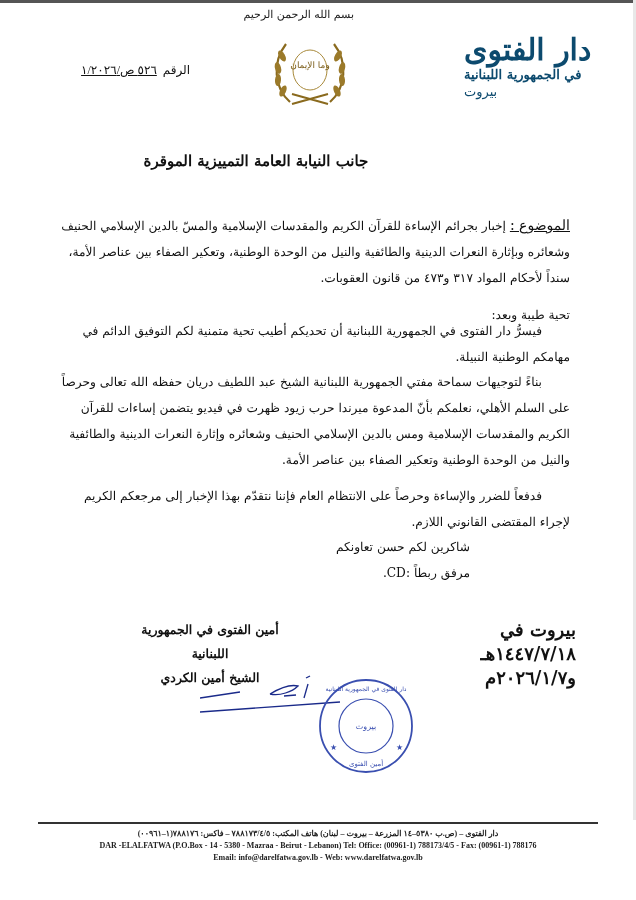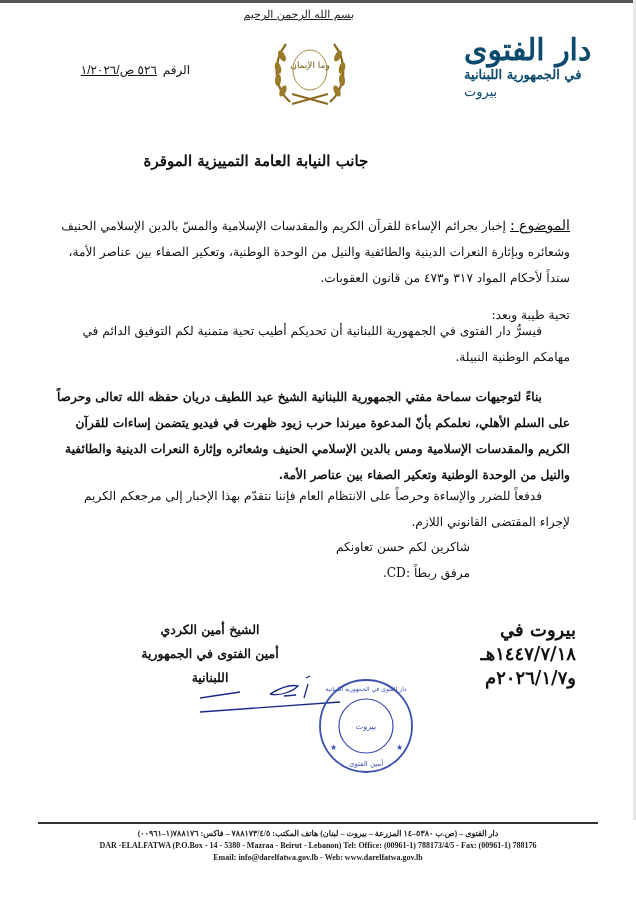--- a/index.html
+++ b/index.html
@@ -1,37 +1,37 @@
 <!DOCTYPE html>
 <html><head>
 <meta charset="utf-8">
 <style>
   html, body { margin:0; padding:0; }
   body { width:636px; height:900px; background:#ffffff; position:relative; overflow:hidden;
          font-family:"DejaVu Serif", serif; color:#111; }
   .topbar { position:absolute; left:0; top:0; width:636px; height:3px; background:#555; }
   .rightedge { position:absolute; right:0; top:0; width:3px; height:820px; background:#e8e8e8; }
   .basmala { position:absolute; left:262px; top:8px; width:92px; height:16px; font-size:11px;
-             text-align:right; direction:rtl; font-family:"DejaVu Serif", serif; color:#222; white-space:nowrap;text-decoration:underline; }
+             text-align:right; direction:rtl; font-family:"DejaVu Serif", serif; color:#222; white-space:nowrap; }
   .emblem { position:absolute; left:270px; top:32px; width:80px; height:78px; }
   .brand { position:absolute; right:22px; top:34px; width:150px; text-align:left; direction:rtl; color:#0c4a6e; }
   .brand .big { font-size:30px; font-weight:bold; line-height:32px; letter-spacing:1px; }
   .brand .mid { font-size:13px; line-height:17px; font-weight:bold; }
   .brand .sm { font-size:13px; line-height:17px; }
   .refno { position:absolute; left:10px; top:63px; width:180px; direction:rtl; text-align:right; font-size:12px; white-space:nowrap; }
   .refno .label { margin-left:2px; }
-  .refno .num { text-decoration:underline; font-family:Liberation Sans, sans-serif;margin-left:26px; }
+  .refno .num { text-decoration:underline; font-family:Liberation Serif, serif;margin-left:26px; }
   .addressee { position:absolute; left:0; width:512px; top:152px; text-align:center; direction:rtl;
                font-weight:bold; font-size:15px; }
   .body { position:absolute; left:50px; width:520px; direction:rtl; text-align:right; font-size:12.2px; line-height:26px; }
   .subject { top:212px; }
   .subject .sublabel { font-weight:normal; text-decoration:underline; font-size:14px; }
   .greet { top:302px; width:520px; }
   .p1 { top:318px; text-indent:28px; }
-  .p2 { top:384px; text-indent:28px;font-weight:bold; }
+  .p2 { top:369px; text-indent:28px; }
   .p3 { top:483px; text-indent:28px; }
   .thanks { top:534px; padding-right:100px; width:420px; }
   .attach { top:560px; padding-right:100px; width:420px; }
   .sig-left { position:absolute; left:130px; top:618px; width:160px; direction:rtl; text-align:center; font-weight:bold; font-size:12.5px; line-height:24px; }
   .date { position:absolute; right:60px; top:618px; width:140px; direction:rtl; text-align:right; font-weight:bold; font-size:18px; line-height:24px; }
   .signature { position:absolute; left:200px; top:672px; width:140px; height:60px; }
   .stamp { position:absolute; left:316px; top:676px; width:100px; height:100px; }
   .footer-line { position:absolute; left:38px; top:822px; width:560px; height:2px; background:#333; }
   .footer { position:absolute; left:0; width:636px; text-align:center; font-family:"Liberation Serif", serif; font-weight:bold; font-size:8px; color:#222; white-space:nowrap; }
   .f1 { top:829px; direction:rtl; }
@@ -90,22 +90,22 @@
 <div class="body p3">فدفعاً للضرر والإساءة وحرصاً على الانتظام العام فإننا نتقدّم بهذا الإخبار إلى مرجعكم الكريم لإجراء المقتضى القانوني اللازم.</div>
 <div class="body thanks">شاكرين لكم حسن تعاونكم</div>
 <div class="body attach">مرفق ربطاً :CD.</div>
 
 <div class="date">
   <div>بيروت في ١٤٤٧/٧/١٨هـ</div>
   <div>و٢٠٢٦/١/٧م</div>
 </div>
 
 <div class="sig-left">
+  <div>أمين الفتوى في الجمهورية اللبنانية</div>
   <div>الشيخ أمين الكردي</div>
-  <div>أمين الفتوى في الجمهورية اللبنانية</div>
 </div>
 
 <svg class="signature" viewBox="0 0 140 60">
   <g fill="none" stroke="#1a2a8a" stroke-width="1.3">
     <path d="M0 26 L40 20"></path>
     <path d="M0 40 L140 30"></path>
     <path d="M70 22 C80 16 90 12 98 14 C92 20 80 24 70 22"></path>
     <path d="M108 12 L104 26"></path>
     <path d="M106 6 L110 4"></path>
     <path d="M84 24 L96 23"></path>

